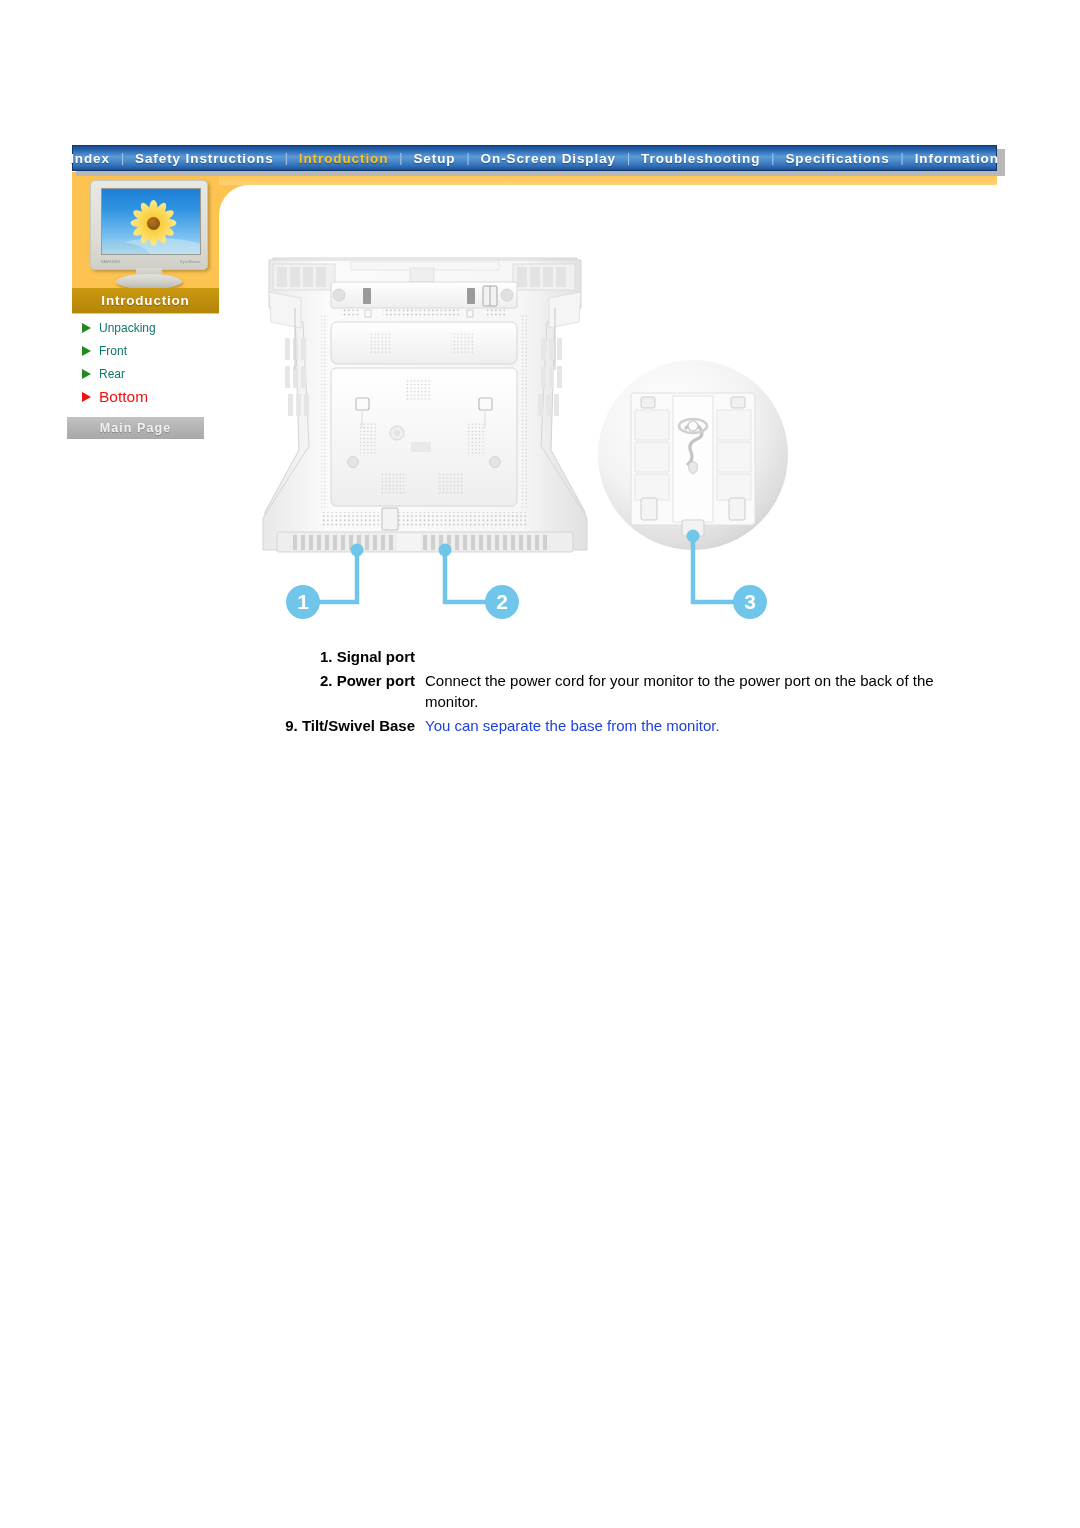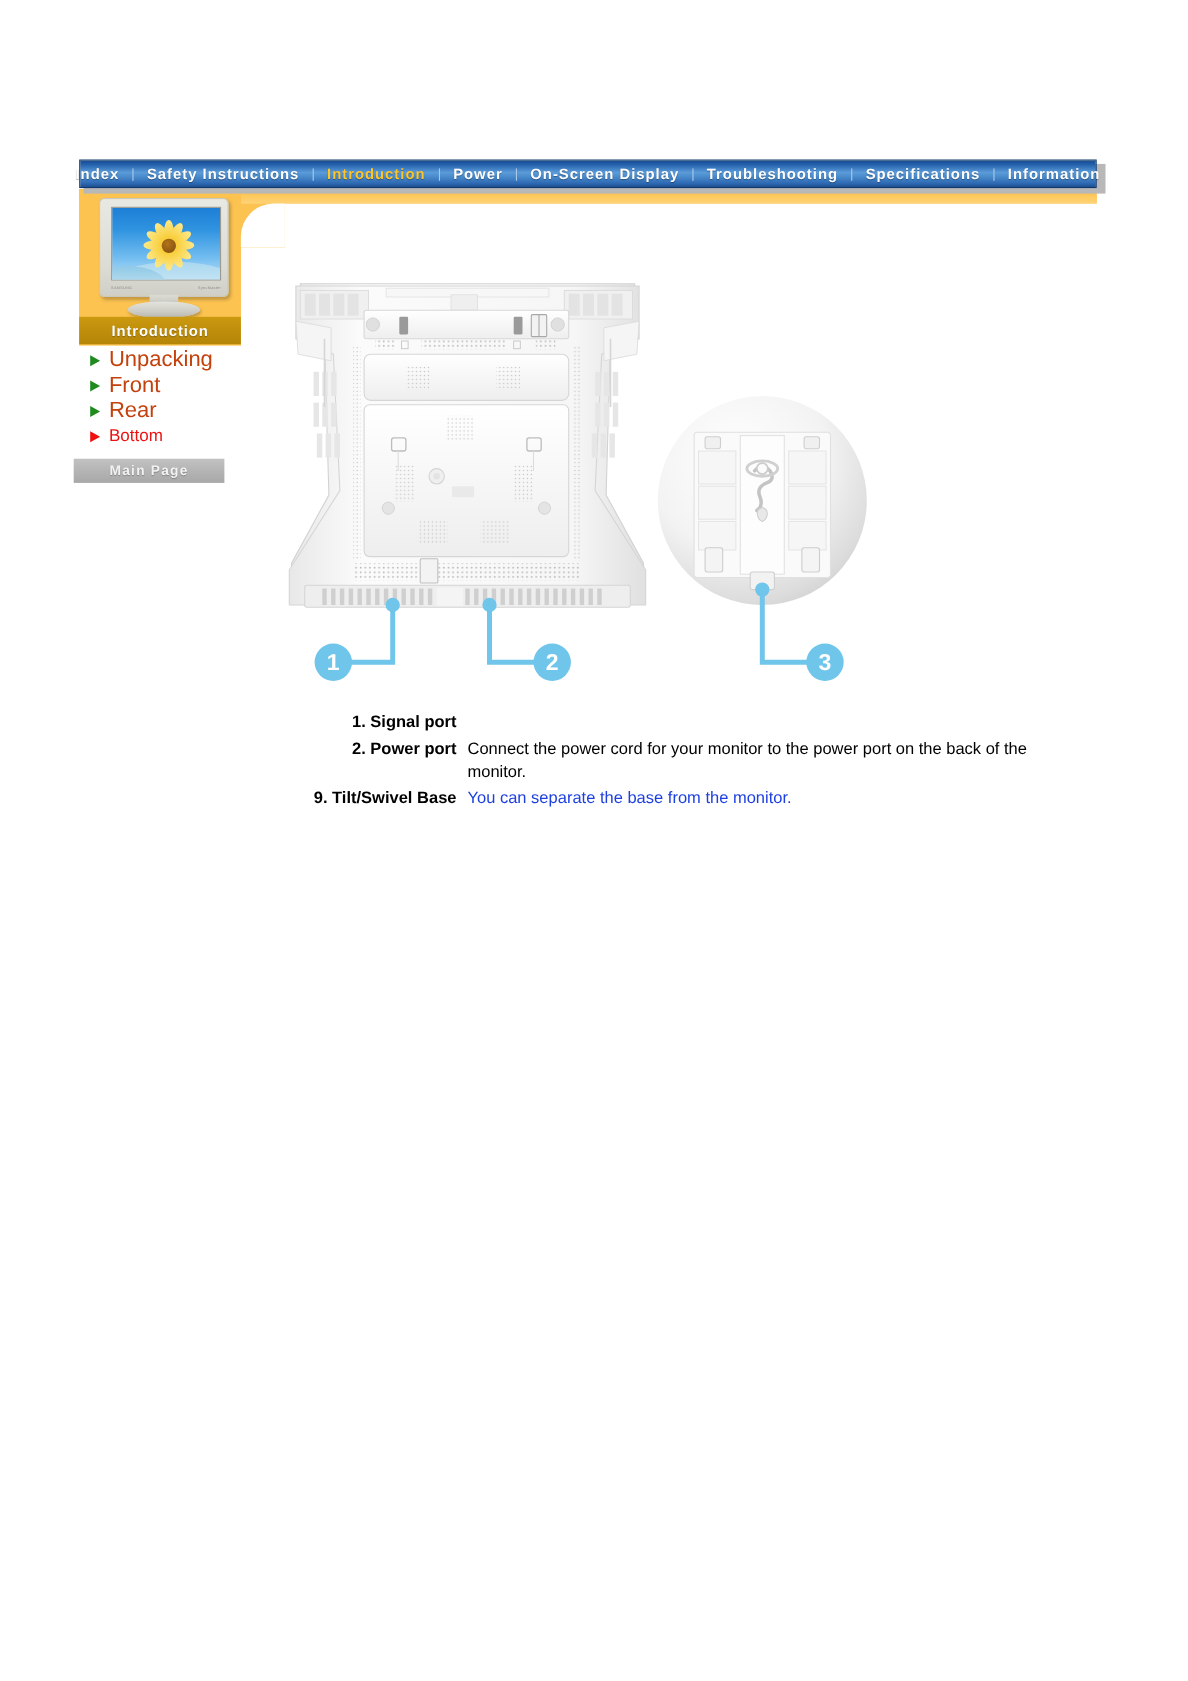--- a/index.html
+++ b/index.html
@@ -249,22 +249,22 @@
     border-left: 9px solid #1f8b1f;
     border-top: 5.5px solid transparent;
     border-bottom: 5.5px solid transparent;
     margin-right: 8px;
     flex: none;
   }
   .side-link.current .tri {
     border-left-color: #f01010;
   }
   .side-label {
-    color: #c2410c;
-    font-size: 20px;
+    color: #0f766e;
+    font-size: 12px;
     font-family: "Liberation Sans", sans-serif;
   }
   .side-link.current .side-label {
     color: #ee1111;
     font-size: 15.5px;
   }
 
   
   #mainpage-btn {
     position: absolute;
@@ -376,21 +376,21 @@
 
   <div id="navbar-wrap">
     <div id="navbar-shadow"></div>
     <div id="navbar">
         <span class="nav-item">Index</span>
         <span class="nav-sep">|</span>
         <span class="nav-item">Safety Instructions</span>
         <span class="nav-sep">|</span>
         <span class="nav-item active">Introduction</span>
         <span class="nav-sep">|</span>
-        <span class="nav-item">Power</span>
+        <span class="nav-item">Setup</span>
         <span class="nav-sep">|</span>
         <span class="nav-item">On-Screen Display</span>
         <span class="nav-sep">|</span>
         <span class="nav-item">Troubleshooting</span>
         <span class="nav-sep">|</span>
         <span class="nav-item">Specifications</span>
         <span class="nav-sep">|</span>
         <span class="nav-item">Information</span>
       </div>
   </div>

